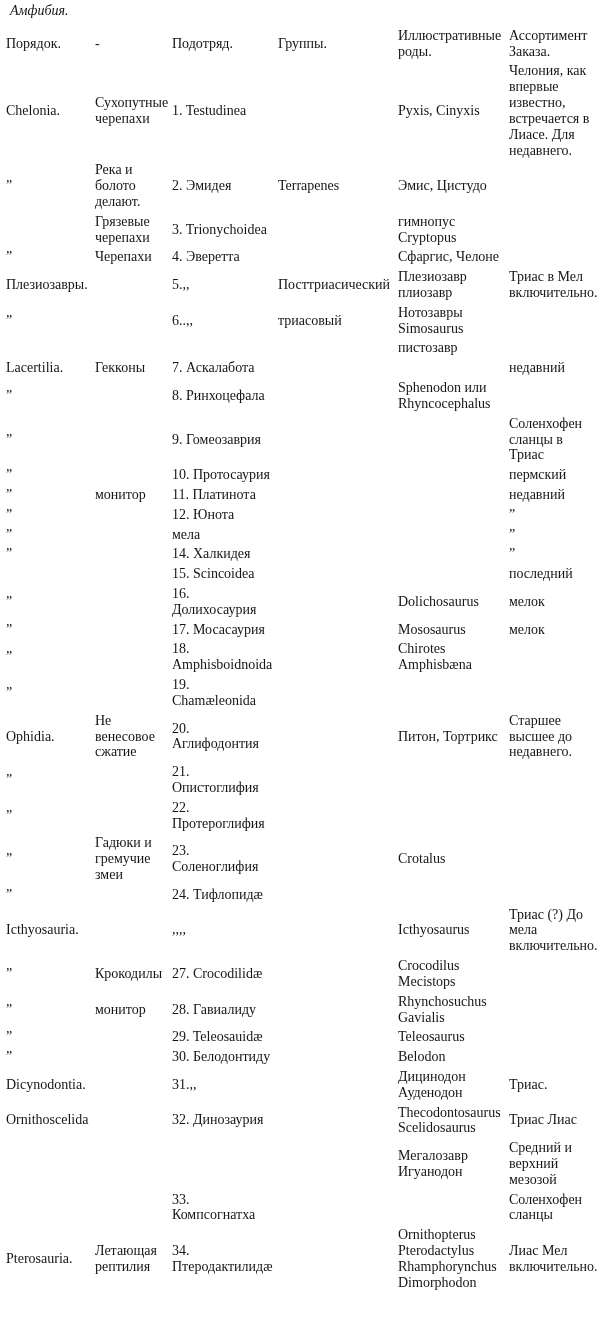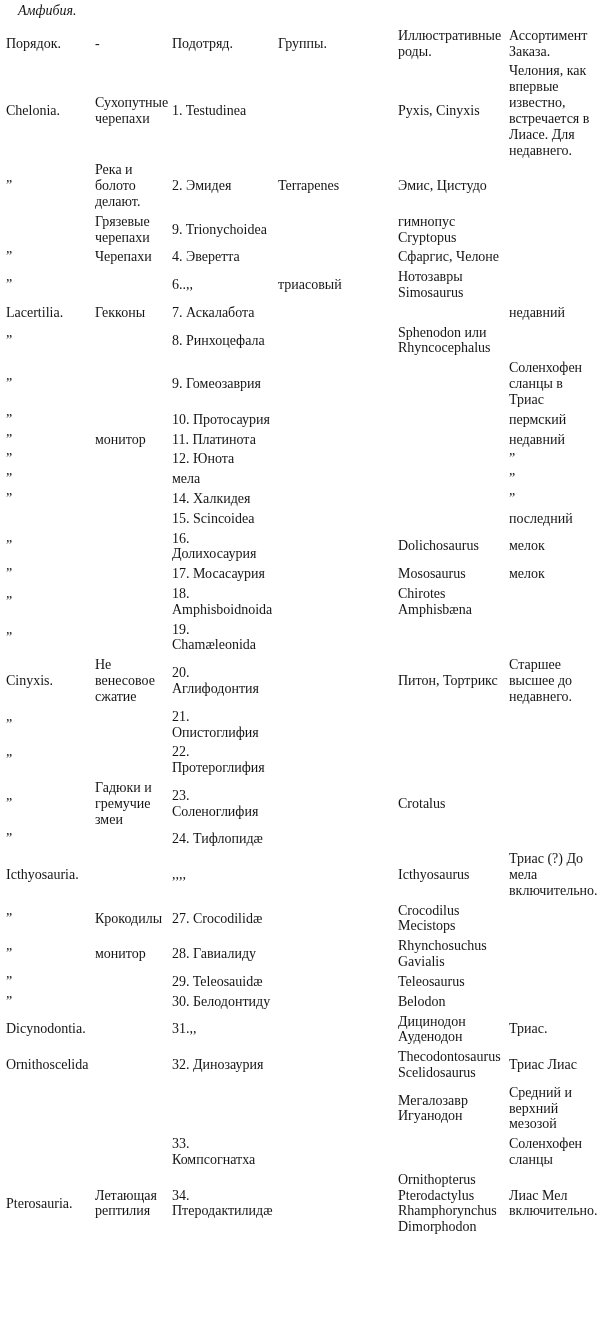--- a/index.html
+++ b/index.html
@@ -14,21 +14,21 @@
     color: #151515;
     font-family: "Liberation Serif", "DejaVu Serif", serif;
     font-size: 14px;
     line-height: 1.13;
   }
   .page {
     padding: 3px 0 0 6px;
   }
   .doc-title {
     font-style: italic;
-    margin: 0 0 7px 12px;
+    margin: 0 0 7px 4px;
   }
   table.classification {
     border-collapse: collapse;
     table-layout: fixed;
     width: 594px;
   }
   th, td {
     font-weight: normal;
     text-align: left;
     vertical-align: middle;
@@ -81,42 +81,58 @@
           <td>”</td>
           <td>Река и болото делают.</td>
           <td>2. Эмидея</td>
           <td>Terrapenes</td>
           <td>Эмис, Цистудо</td>
           <td></td>
         </tr>
         <tr>
           <td></td>
           <td>Грязевые черепахи</td>
-          <td>9. Trionychoidea</td>
+          <td>3. Trionychoidea</td>
           <td></td>
           <td>гимнопус Cryptopus</td>
           <td></td>
         </tr>
         <tr>
           <td>”</td>
           <td>Черепахи</td>
           <td>4. Эверетта</td>
           <td></td>
           <td>Сфаргис, Челоне</td>
           <td></td>
+        </tr>
+        <tr>
+          <td>Плезиозавры.</td>
+          <td></td>
+          <td>5.,,</td>
+          <td>Посттриасический</td>
+          <td>Плезиозавр плиозавр</td>
+          <td>Триас в Мел включительно.</td>
         </tr>
         <tr>
           <td>”</td>
           <td></td>
           <td>6..,,</td>
           <td>триасовый</td>
           <td>Нотозавры Simosaurus</td>
           <td></td>
         </tr>
         <tr>
+          <td></td>
+          <td></td>
+          <td></td>
+          <td></td>
+          <td>пистозавр</td>
+          <td></td>
+        </tr>
+        <tr>
           <td>Lacertilia.</td>
           <td>Гекконы</td>
           <td>7. Аскалабота</td>
           <td></td>
           <td></td>
           <td>недавний</td>
         </tr>
         <tr>
           <td>”</td>
           <td></td>
@@ -207,21 +223,21 @@
         </tr>
         <tr>
           <td>”</td>
           <td></td>
           <td>19. Chamæleonida</td>
           <td></td>
           <td></td>
           <td></td>
         </tr>
         <tr>
-          <td>Cinyxis.</td>
+          <td>Ophidia.</td>
           <td>Не венесовое сжатие</td>
           <td>20. Аглифодонтия</td>
           <td></td>
           <td>Питон, Тортрикс</td>
           <td>Старшее высшее до недавнего.</td>
         </tr>
         <tr>
           <td>”</td>
           <td></td>
           <td>21. Опистоглифия</td>

